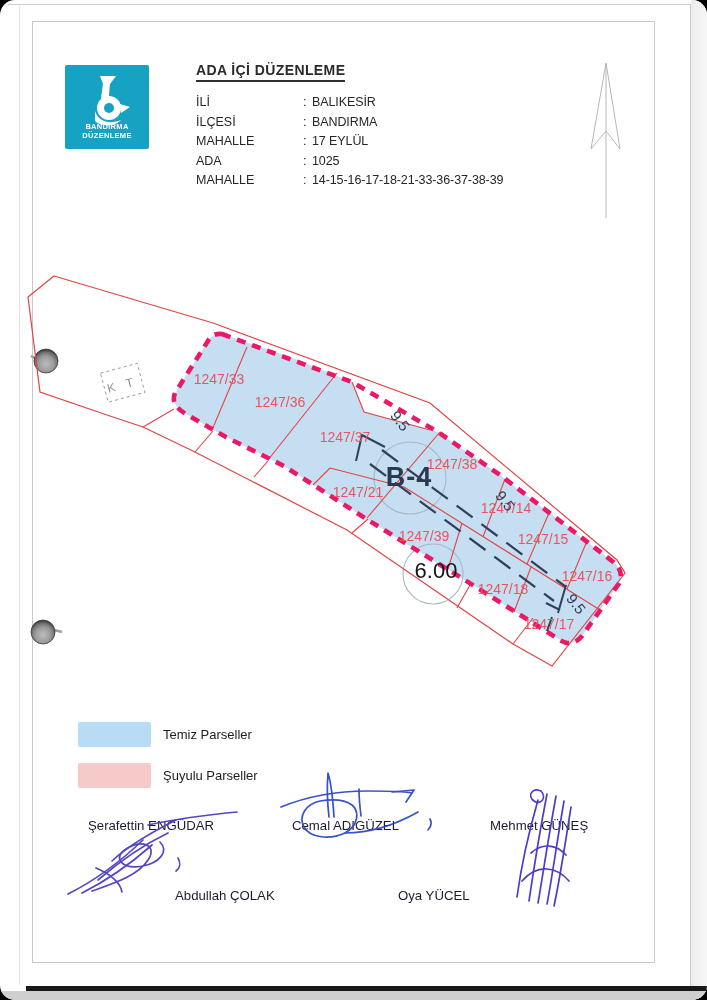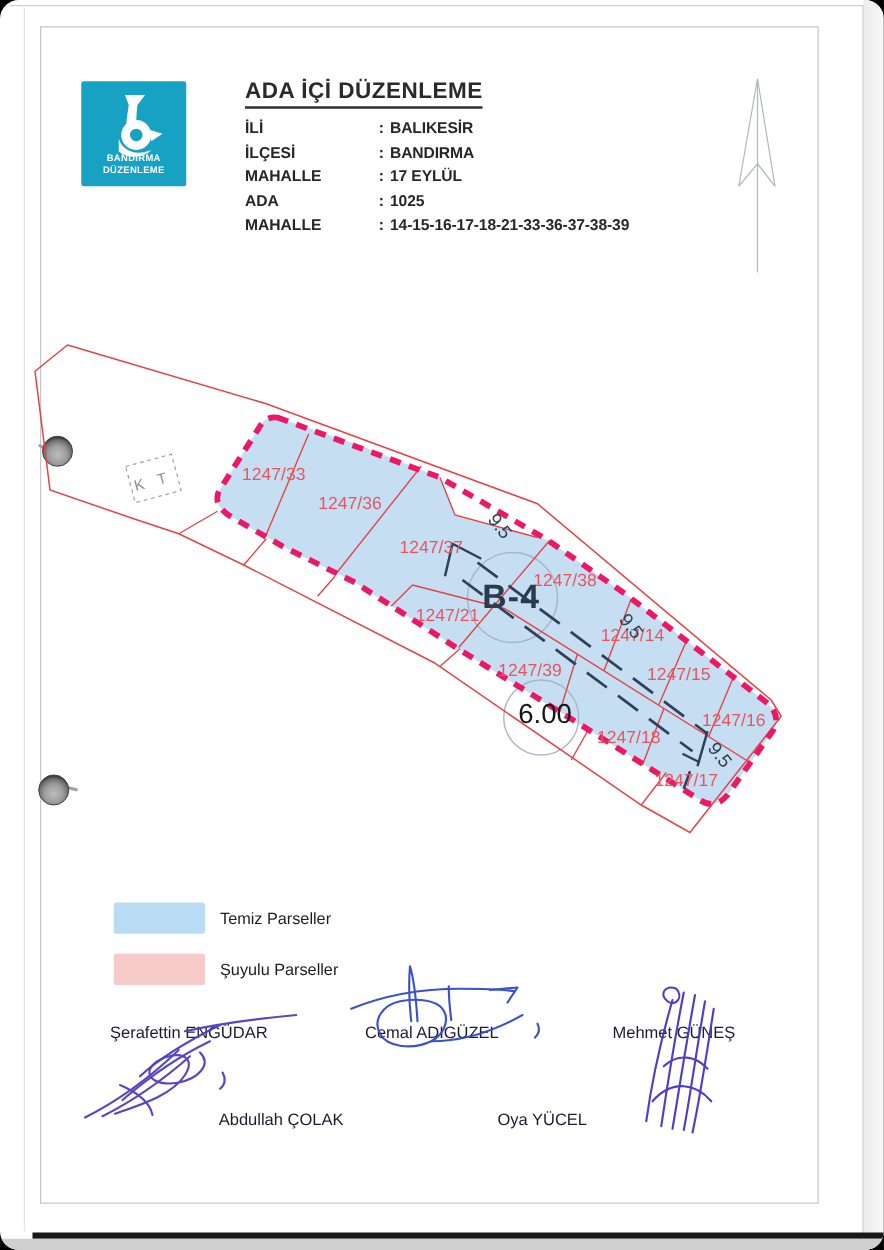--- a/index.html
+++ b/index.html
@@ -12,29 +12,29 @@
   .edge-left{left:19px;top:6px;width:1px;height:979px;background:#e2e2e2;}
   .right-strip{left:691px;top:0;width:16px;height:1000px;background:linear-gradient(90deg,#ededed,#f7f7f7);}
   .scan-bottom{left:26px;top:986px;width:681px;height:5px;background:#181818;}
   .scan-bottom-grey{left:0;top:991px;width:707px;height:9px;background:#cfcfcf;}
   .inner-frame{left:32px;top:21px;width:621px;height:940px;border:1px solid #c8c8c8;}
   
   .logo{left:65px;top:65px;width:84px;height:84px;background:#17a2c3;border-radius:2px;}
   .logo-text{position:absolute;left:0;right:0;text-align:center;color:#fff;font-weight:bold;
              font-size:7.5px;letter-spacing:.3px;line-height:9px;}
   .lt1{top:57px;} .lt2{top:66px;}
-  .title{left:196px;top:62px;font-size:18px;font-weight:bold;color:#2a2a2a;letter-spacing:.4px;
+  .title{left:196px;top:62px;font-size:14px;font-weight:bold;color:#2a2a2a;letter-spacing:.4px;
          border-bottom:2px solid #2f2f2f;padding-bottom:2px;}
   .fields{left:196px;top:95px;width:360px;font-size:12.5px;color:#262626;}
-  .field-row{position:relative;height:19.6px;font-weight:bold;}
+  .field-row{position:relative;height:19.6px;}
   .f-label{position:absolute;left:0;}
   .f-sep{position:absolute;left:107px;}
   .f-value{position:absolute;left:116px;letter-spacing:-0.1px;}
   
-  .legend{left:91px;top:722px;width:300px;text-decoration:underline;}
+  .legend{left:78px;top:722px;width:300px;text-decoration:underline;}
   .legend-row{position:relative;height:41px;}
   .swatch{position:absolute;left:0;top:0;width:73px;height:25px;border-radius:2px;}
   .sw-clean{background:#b9dcf5;}
   .sw-shared{background:#f6cac8;}
   .legend-label{position:absolute;left:85px;top:5px;font-size:13px;color:#1d1d1d;}
   
   .name{font-size:13.2px;color:#1c1c2e;white-space:nowrap;text-align:center;}
   svg.art{position:absolute;left:0;top:0;z-index:4;pointer-events:none;}
   .hdr{z-index:2;} .frame{z-index:1;}
 </style>

